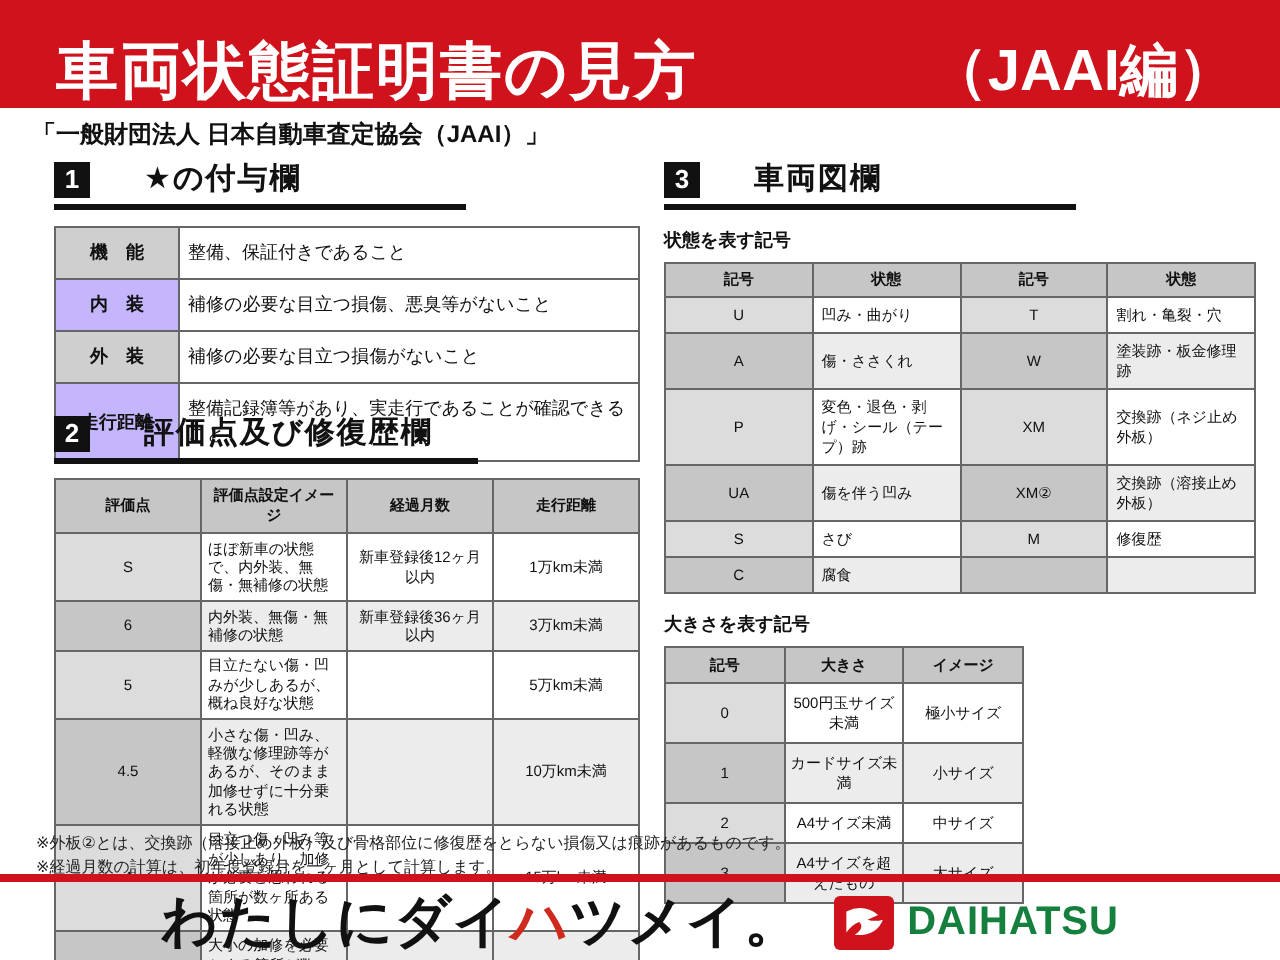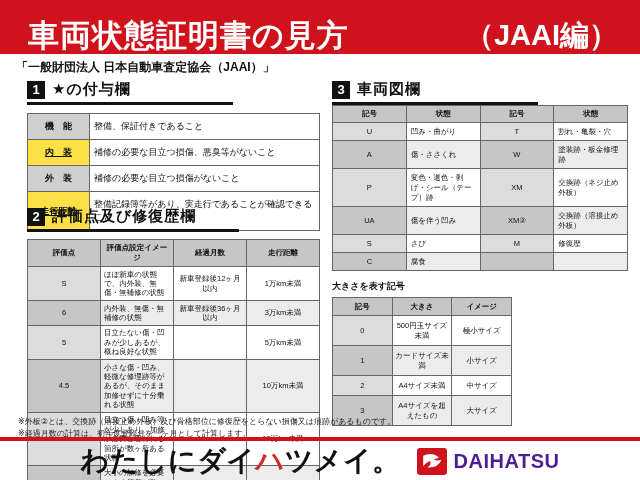--- a/index.html
+++ b/index.html
@@ -11,38 +11,38 @@
   .red-bar { position:absolute; left:0; top:0; width:640px; height:54px; background:#cf121b;
              display:flex; align-items:center; justify-content:space-between; padding:17px 22px 0 28px; }
   .red-bar .title { color:#fff; font-size:31px; font-weight:bold; letter-spacing:1px; }
   .red-bar .edition { color:#fff; font-size:29px; font-weight:bold; }
   .subtitle { position:absolute; left:16px; top:59px; font-size:12px; font-weight:bold; }
 
   
   .sec-head { display:flex; align-items:center; gap:7px; border-bottom:3px solid #111; padding-bottom:3px; }
   .sec-badge { width:18px; height:18px; background:#111; color:#fff; font-size:13px; font-weight:bold;
                display:flex; align-items:center; justify-content:center; flex:0 0 auto; }
-  .sec-title { font-size:15px; font-weight:bold; letter-spacing:1px; }
+  .sec-title { font-size:15px; font-weight:bold; letter-spacing:1px;margin-left:20px; }
 
   
   table { border-collapse:collapse; table-layout:fixed; }
   td, th { border:1px solid #666; overflow:hidden; }
   th { background:#c6c6c6; font-weight:bold; text-align:center; }
   tr.zebra td { background:#ececec; }
   td.sym { background:#dcdcdc; text-align:center; }
   tr.zebra td.sym { background:#c6c6c6; }
 
   
   .sec1 { position:absolute; left:27px; top:80px; width:293px; }
   .sec1 .sec-head { width:206px; }
   .t1 { width:293px; margin-top:8px; }
   .t1 td { font-size:9px; padding:6px 4px; }
   .t1 td.lbl { text-align:center; font-weight:bold; width:62px; }
   .t1 td.lbl-dark { background:#cfcfcf; }
-  .t1 td.lbl-light { background:#fde047;text-decoration:underline; }
+  .t1 td.lbl-light { background:#c4b5fd; }
 
   
   .sec2 { position:absolute; left:27px; top:207px; width:293px; }
   .sec2 .sec-head { width:212px; }
   .t2 { width:293px; margin-top:7px; }
   .t2 th { font-size:7.5px; padding:3px 2px; }
   .t2 td { font-size:7.5px; padding:2.5px 3px; line-height:1.25; }
   .t2 td.sym { width:33px; }
   .t2 td.c-months { width:58px; text-align:center; }
   .t2 td.c-mile { width:44px; text-align:center; }
@@ -64,21 +64,21 @@
 
   
   .notes { position:absolute; left:18px; top:416px; font-size:8px; line-height:1.45; color:#222; }
   .red-rule { position:absolute; left:0; top:437px; width:640px; height:4px; background:#cf121b; }
   .footer { position:absolute; left:0; top:444px; width:640px; height:34px;
             display:flex; align-items:center; justify-content:center; gap:16px; }
   .slogan { font-size:28px; font-weight:900; letter-spacing:0.5px; white-space:nowrap; }
   .brand { display:flex; align-items:center; gap:7px; }
   .brand-box { width:30px; height:27px; background:#cf121b; border-radius:3px; display:flex;
                align-items:center; justify-content:center; }
-  .brand-name { color:#4c1d95; font-size:20px; font-weight:bold; letter-spacing:0.5px; }
+  .brand-name { color:#15803d; font-size:20px; font-weight:bold; letter-spacing:0.5px; }
 </style>
 </head>
 <body>
 
 <div class="page">
 
   <div class="red-bar">
     <span class="title">車両状態証明書の見方</span>
     <span class="edition">（JAAI編）</span>
   </div>
@@ -164,20 +164,21 @@
           </tr>
         </tbody>
     </table>
   </div>
 
   <div class="sec3">
     <div class="sec-head">
       <span class="sec-badge">3</span>
       <span class="sec-title">車両図欄</span>
     </div>
+    <div class="tbl-label">状態を表す記号</div>
     <table class="t3a">
       <thead>
           <tr id="t3a-head">
             <th>記号</th>
             <th>状態</th>
             <th>記号</th>
             <th>状態</th>
           </tr>
         </thead>
       <tbody id="t3a-body">

